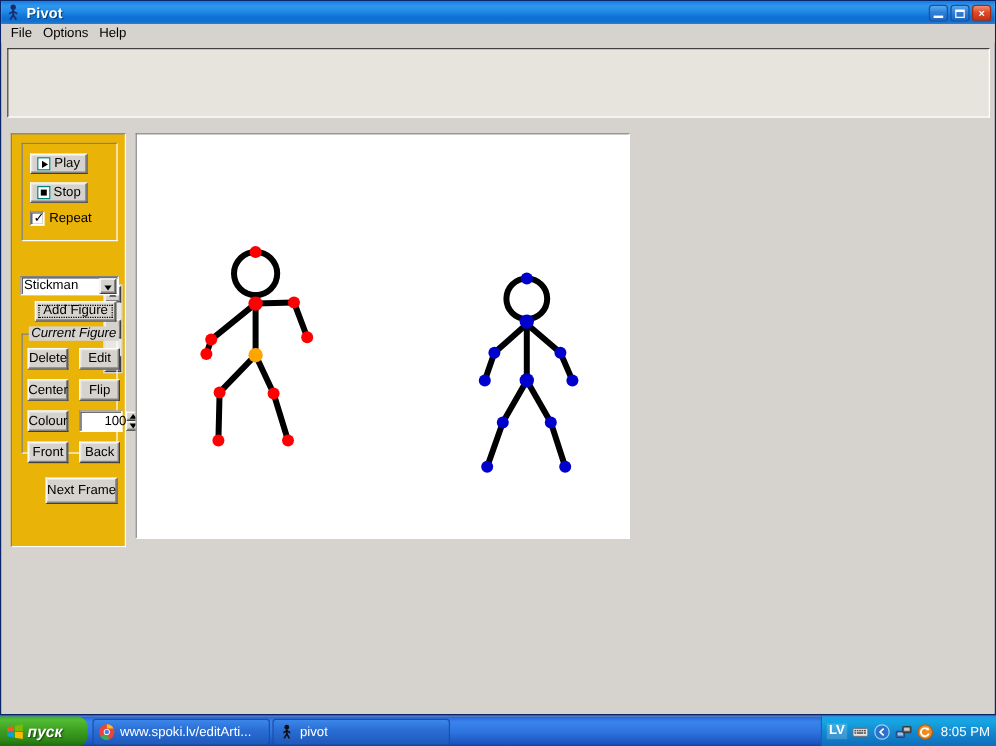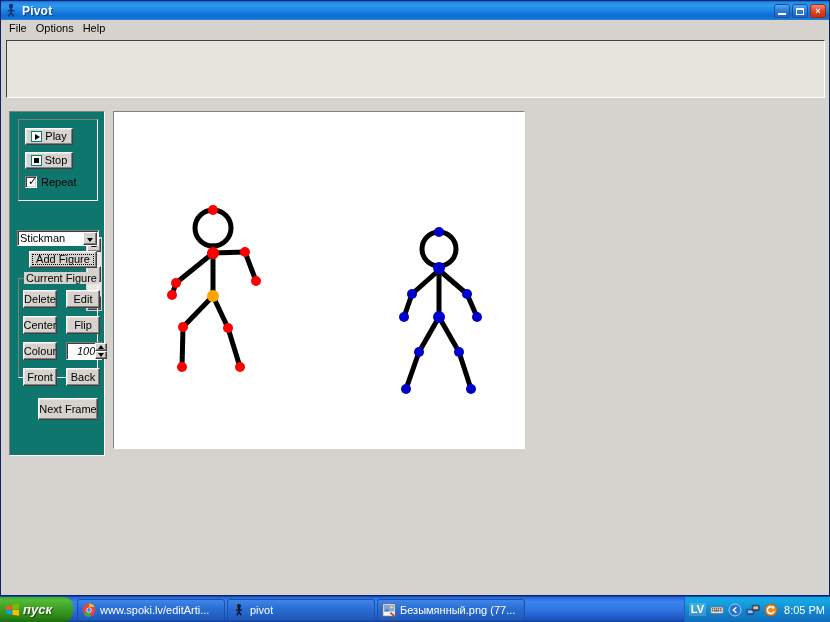--- a/index.html
+++ b/index.html
@@ -139,33 +139,34 @@
     border-bottom-color: #ffffff;
     box-sizing: border-box;
   }
 
   
   .ctrl-panel {
     position: absolute;
     left: 8px; top: 110px;
     width: 96px;
     height: 345px;
-    background: #0f766e;
+    background: #eab308;
     border: 1px solid #ffffff;
     border-left-color: #808080;
     border-top-color: #808080;
     box-sizing: border-box;
   }
 
   .groupbox {
     position: absolute;
     border: 1px solid #808080;
     border-right-color: #ffffff;
     border-bottom-color: #ffffff;
     box-sizing: border-box;
+    font-style: italic;
   }
   .groupbox .legend {
     position: absolute;
     top: -7px; left: 5px;
     background: #d6d3ce;
     padding: 0 2px;
     font-size: 11px;
     color: #000;
     white-space: nowrap;
   }
@@ -354,24 +355,23 @@
     background: #ffffff;
     border: 1px solid;
     border-color: #808080 #ffffff #ffffff #808080;
     box-shadow: inset 1px 1px 0 #404040;
     box-sizing: border-box;
     display: flex;
     align-items: center;
     font-size: 11px;
   }
   .spinner .sval {
-    padding-left: 10px;
+    padding-left: 20px;
     flex: 1 1 auto;
     color: #000;
-    font-style: italic;
   }
   .spin-btns {
     width: 12px; height: 16px;
     display: flex;
     flex-direction: column;
     flex: 0 0 auto;
   }
   .spin-btns .sb {
     flex: 1 1 0;
     background: #d6d3ce;
@@ -740,32 +740,20 @@
             <line x1="7" y1="4.8" x2="7" y2="8.6" stroke="#101010" stroke-width="1.5"></line>
             <line x1="7" y1="5.8" x2="4.2" y2="7.6" stroke="#101010" stroke-width="1.3"></line>
             <line x1="7" y1="5.8" x2="9.8" y2="7.6" stroke="#101010" stroke-width="1.3"></line>
             <line x1="7" y1="8.6" x2="4.8" y2="12.4" stroke="#101010" stroke-width="1.3"></line>
             <line x1="7" y1="8.6" x2="9.2" y2="12.4" stroke="#101010" stroke-width="1.3"></line>
           </svg>
         </span>
         <span class="tlabel">pivot</span>
       </div>
 
-      <div class="taskitem">
-        <span class="ticon">
-          <svg width="14" height="14" viewBox="0 0 14 14">
-            <rect x="0.8" y="0.8" width="12.4" height="12.4" fill="#f2f2f2" stroke="#5a5a5a" stroke-width="0.8"></rect>
-            <rect x="2" y="2" width="10" height="6.4" fill="#7fa8d8"></rect>
-            <path d="M2,8.4 L5,5.2 L7.6,8.4 Z" fill="#4b7fbf"></path>
-            <circle cx="9.6" cy="4.2" r="1.2" fill="#ffe066"></circle>
-            <path d="M8.4,9.6 L12.2,13.2" stroke="#c23b22" stroke-width="1.6"></path>
-          </svg>
-        </span>
-        <span class="tlabel">Безымянный.png (77...</span>
-      </div>
     </div>
 
     <div class="tray">
       <span class="lv">LV</span>
 
       <span class="trayico">
         <svg width="14" height="14" viewBox="0 0 14 14">
           <rect x="0.8" y="4" width="12.4" height="6.6" rx="1" fill="#e6e6e6" stroke="#707070" stroke-width="0.8"></rect>
           <g fill="#505050">
             <rect x="2" y="5.2" width="1.4" height="1.3"></rect>

